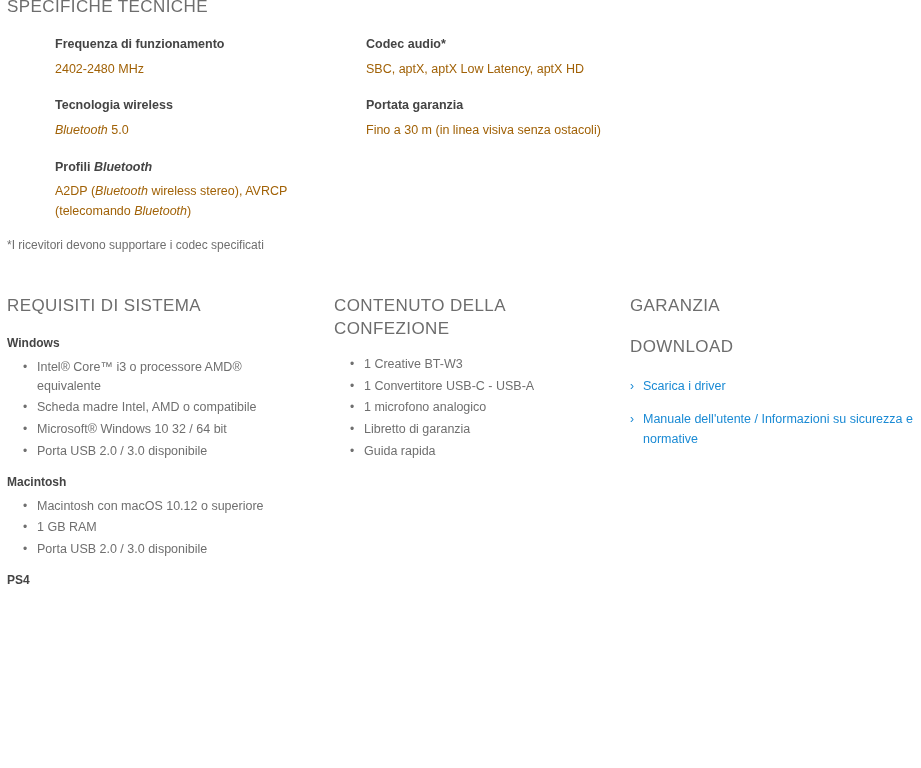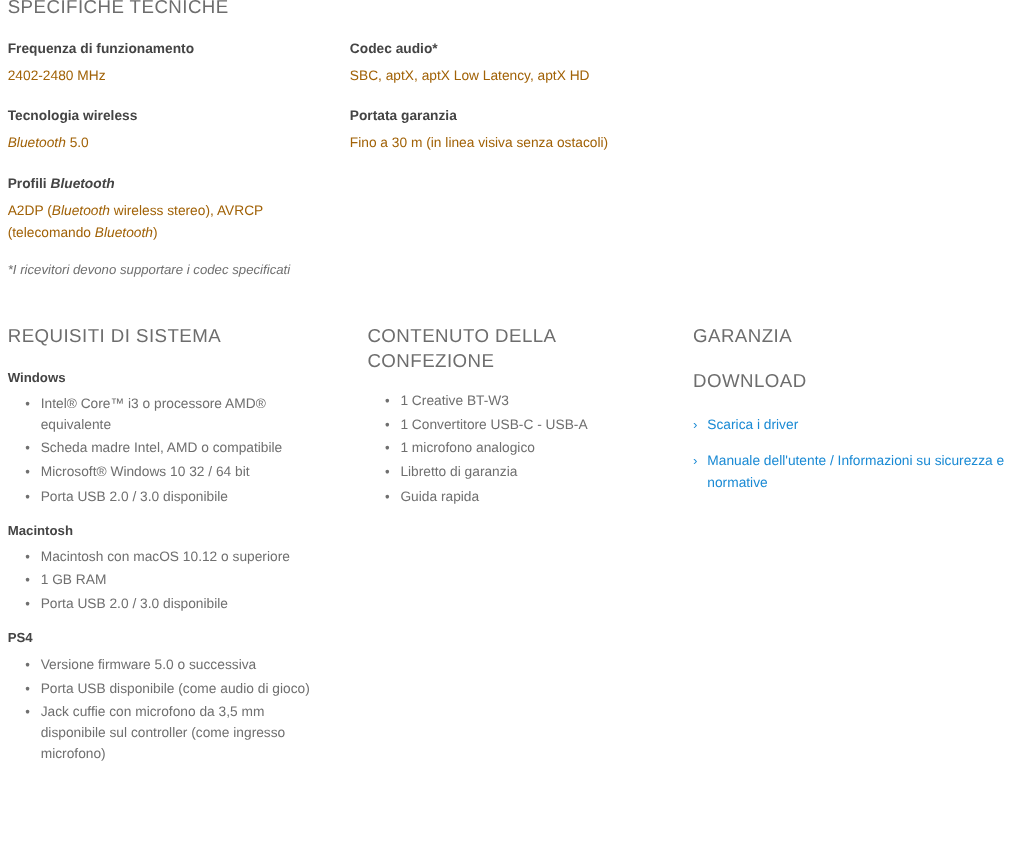--- a/index.html
+++ b/index.html
@@ -34,20 +34,21 @@
   }
   .specs {
     position: absolute;
     left: 7px;
     top: 36px;
     width: 900px;
   }
   .spec-col {
     position: absolute;
     top: 0;
+    margin-left: 48px;
   }
   .spec-col.left { left: 0; width: 300px; }
   .spec-col.right { left: 311px; width: 330px; }
   .spec-item {
     margin-bottom: 18px;
   }
   .spec-label {
     font-size: 12.5px;
     font-weight: bold;
     color: #444;
@@ -61,21 +62,20 @@
   }
   .spec-value i, .spec-label i {
     font-style: italic;
   }
   .footnote {
     position: absolute;
     left: 7px;
     top: 238px;
     font-size: 12px;
     color: #6f6f6f;
-    font-style: italic;
   }
   .cols {
     position: absolute;
     top: 295px;
     left: 0;
     width: 921px;
   }
   .col {
     position: absolute;
     top: 0;
@@ -192,25 +192,20 @@
       </ul>
 
       <div class="sub-head">Macintosh</div>
       <ul class="bullets">
         <li>Macintosh con macOS 10.12 o superiore</li>
         <li>1 GB RAM</li>
         <li>Porta USB 2.0 / 3.0 disponibile</li>
       </ul>
 
       <div class="sub-head">PS4</div>
-      <ul class="bullets">
-        <li>Versione firmware 5.0 o successiva</li>
-        <li>Porta USB disponibile (come audio di gioco)</li>
-        <li>Jack cuffie con microfono da 3,5 mm disponibile sul controller (come ingresso microfono)</li>
-      </ul>
     </div>
 
     <div class="col col-2">
       <h2 class="section-title">CONTENUTO DELLA CONFEZIONE</h2>
       <ul class="bullets" style="margin-top:-4px;">
         <li>1 Creative BT-W3</li>
         <li>1 Convertitore USB-C - USB-A</li>
         <li>1 microfono analogico</li>
         <li>Libretto di garanzia</li>
         <li>Guida rapida</li>

